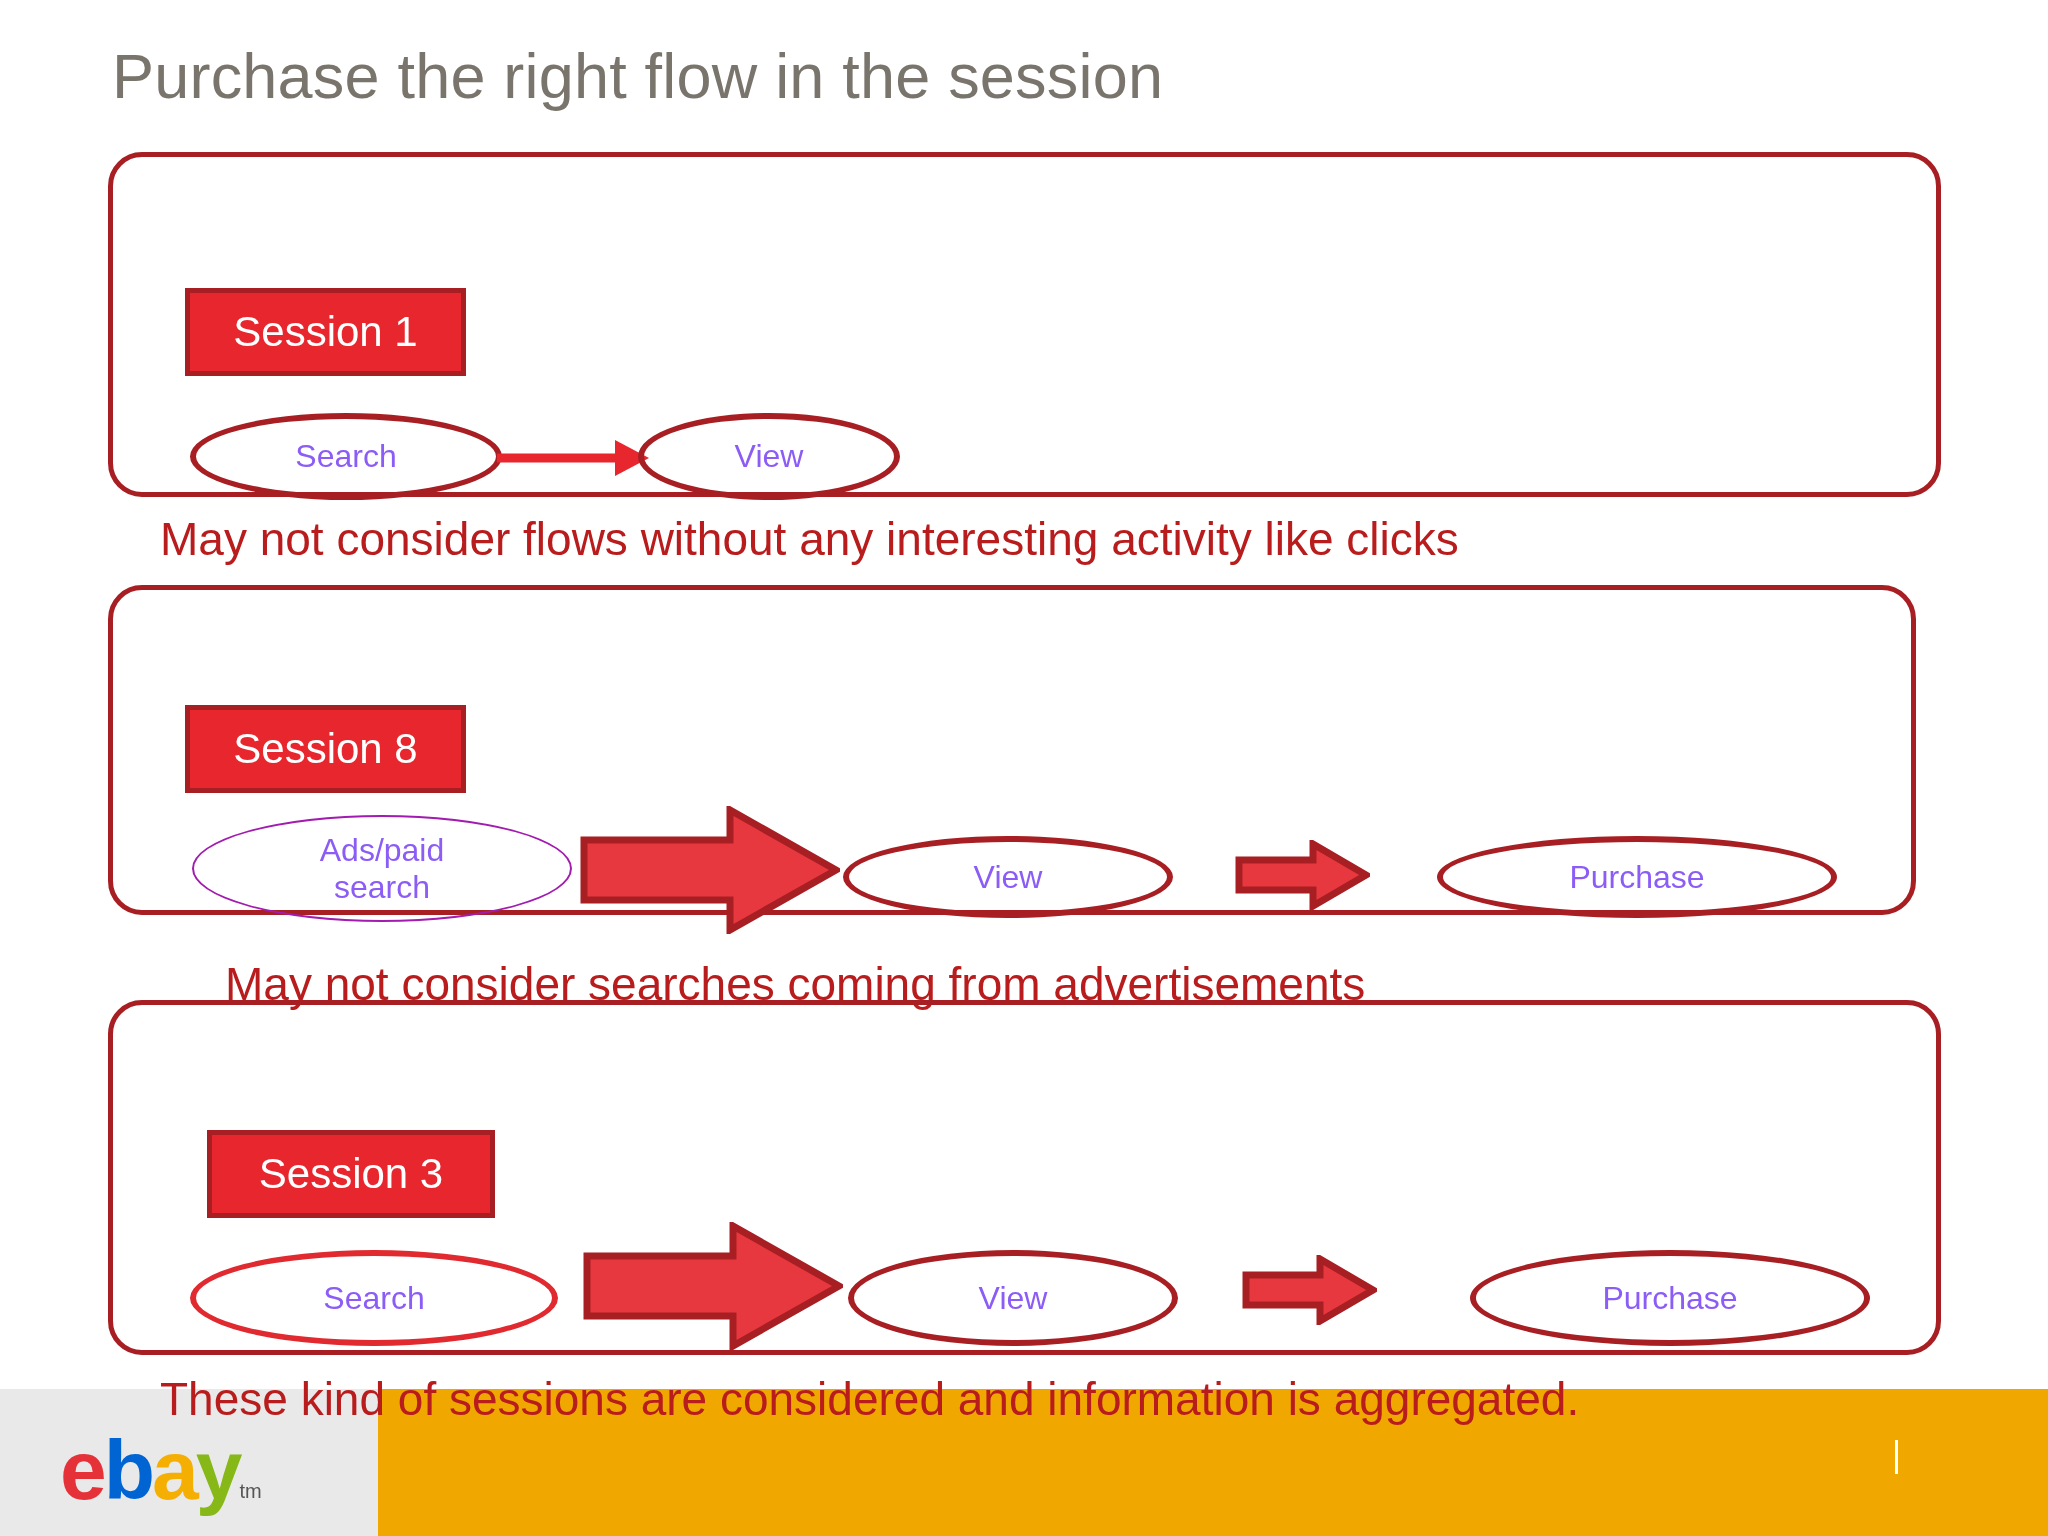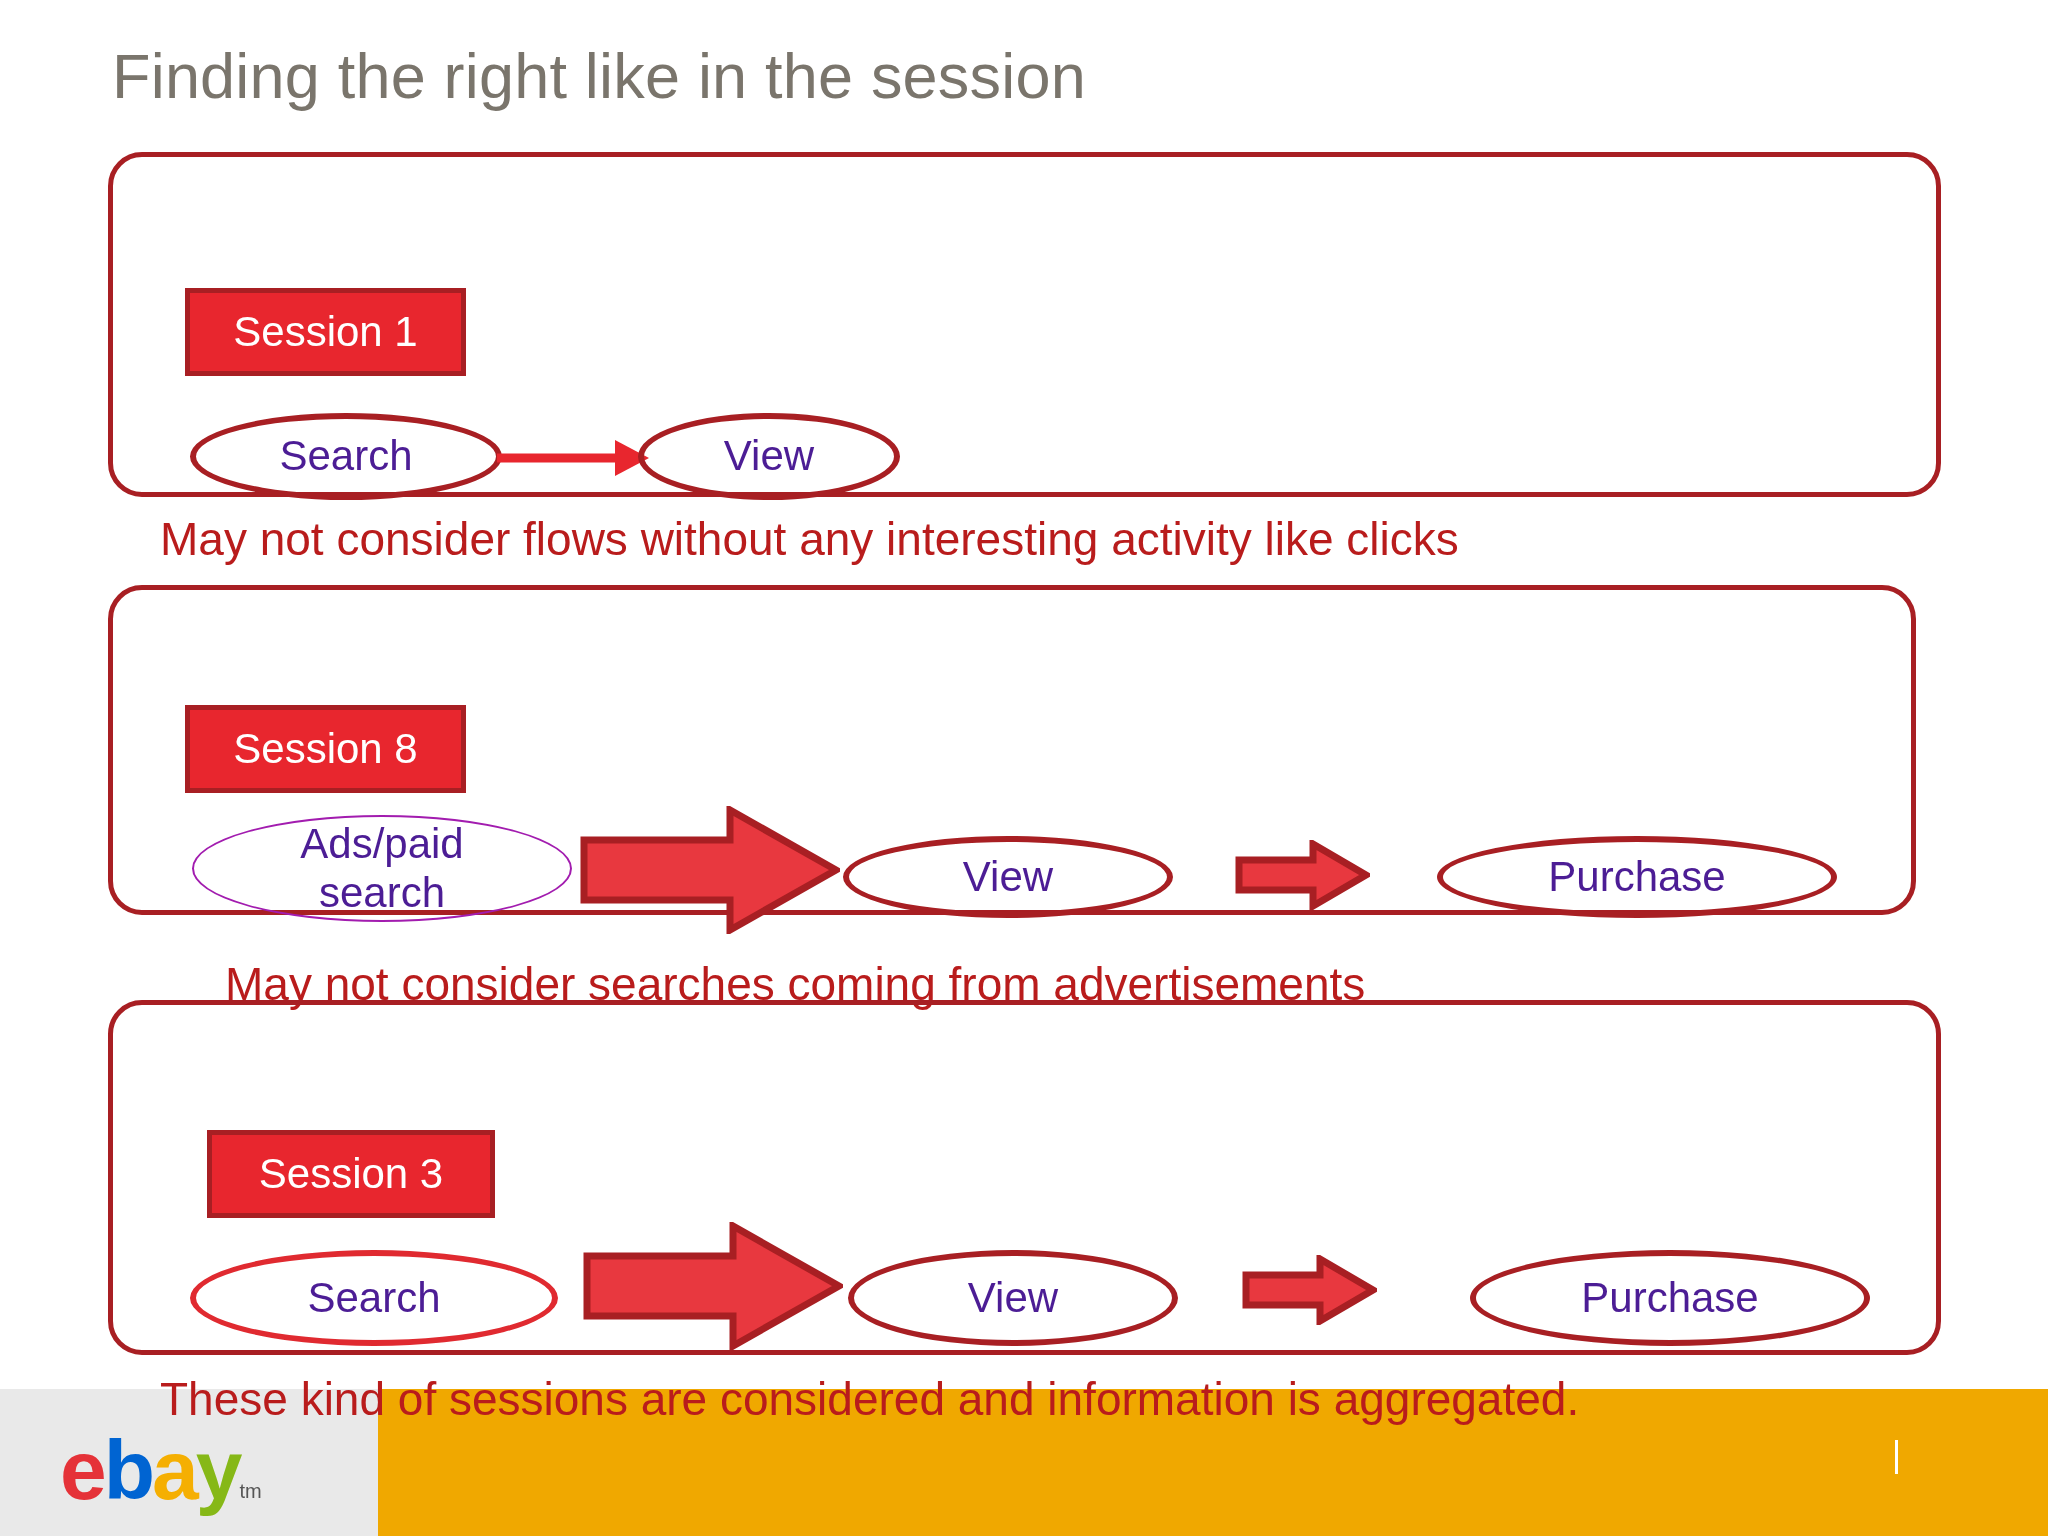--- a/index.html
+++ b/index.html
@@ -55,22 +55,22 @@
   
   .node {
     position: absolute;
     border-radius: 50%;
     display: flex;
     align-items: center;
     justify-content: center;
     text-align: center;
     box-sizing: border-box;
     background: transparent;
-    color: #4c1d95;
-    font-size: 42px;
+    color: #8b5cf6;
+    font-size: 32px;
     line-height: 1.15;
   }
   .node.red-dark  { border: 6px solid #a81f23; }
   .node.red-light { border: 6px solid #e02a30; }
   .node.blue      { border: 2px solid #a21caf; }
 
   
   #n-search1 { left: 190px; top: 413px; width: 312px; height: 87px; }
   #n-exit1   { left: 638px; top: 413px; width: 262px; height: 87px; }
 
@@ -152,21 +152,21 @@
     font-size: 20px;
     color: #555555;
     vertical-align: super;
     letter-spacing: 0;
     font-weight: normal;
   }
 </style>
 </head>
 <body>
 
-<div class="slide-title">Finding the right like in the session</div>
+<div class="slide-title">Purchase the right flow in the session</div>
 
 <div class="session-box" id="box1"></div>
 
 <div class="session-badge" id="badge1">Session 1</div>
 
 <div class="node red-dark" id="n-search1">
   <span class="node-label">Search</span>
 </div>
 
 <svg class="thin-arrow" id="arrow1" viewBox="0 0 160 52">

